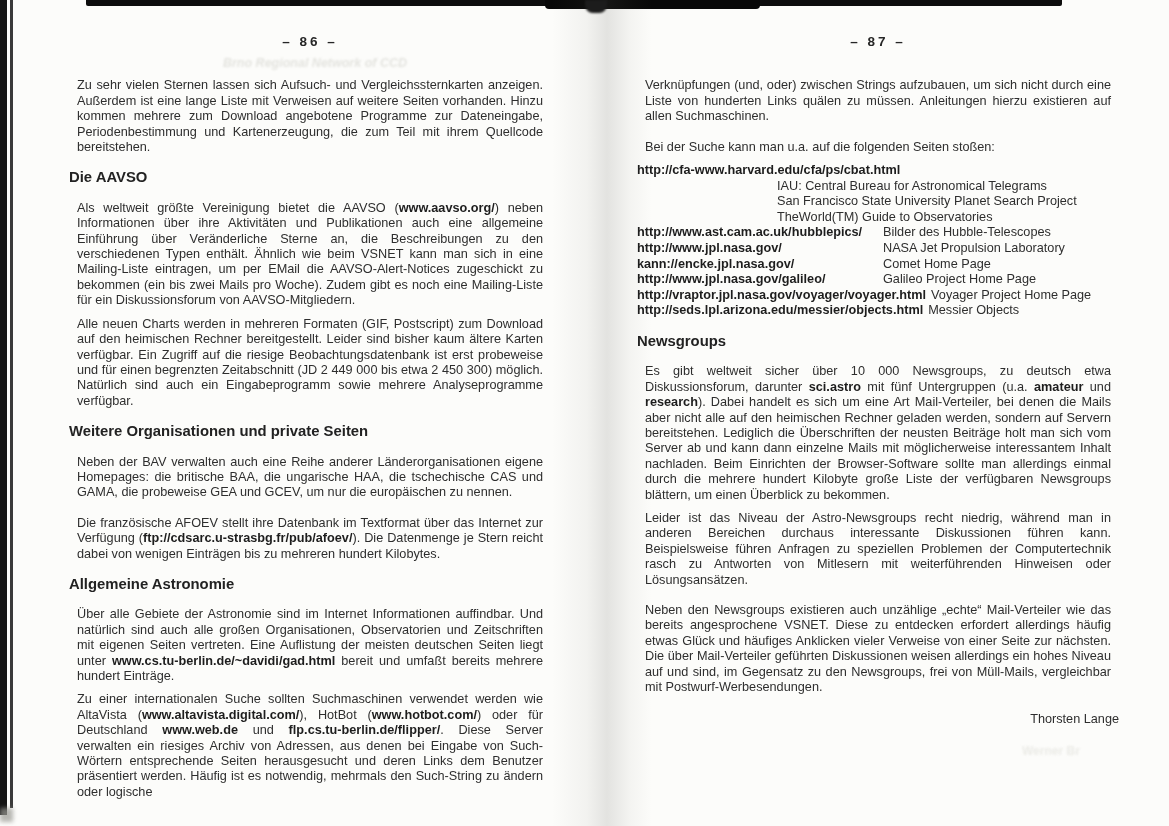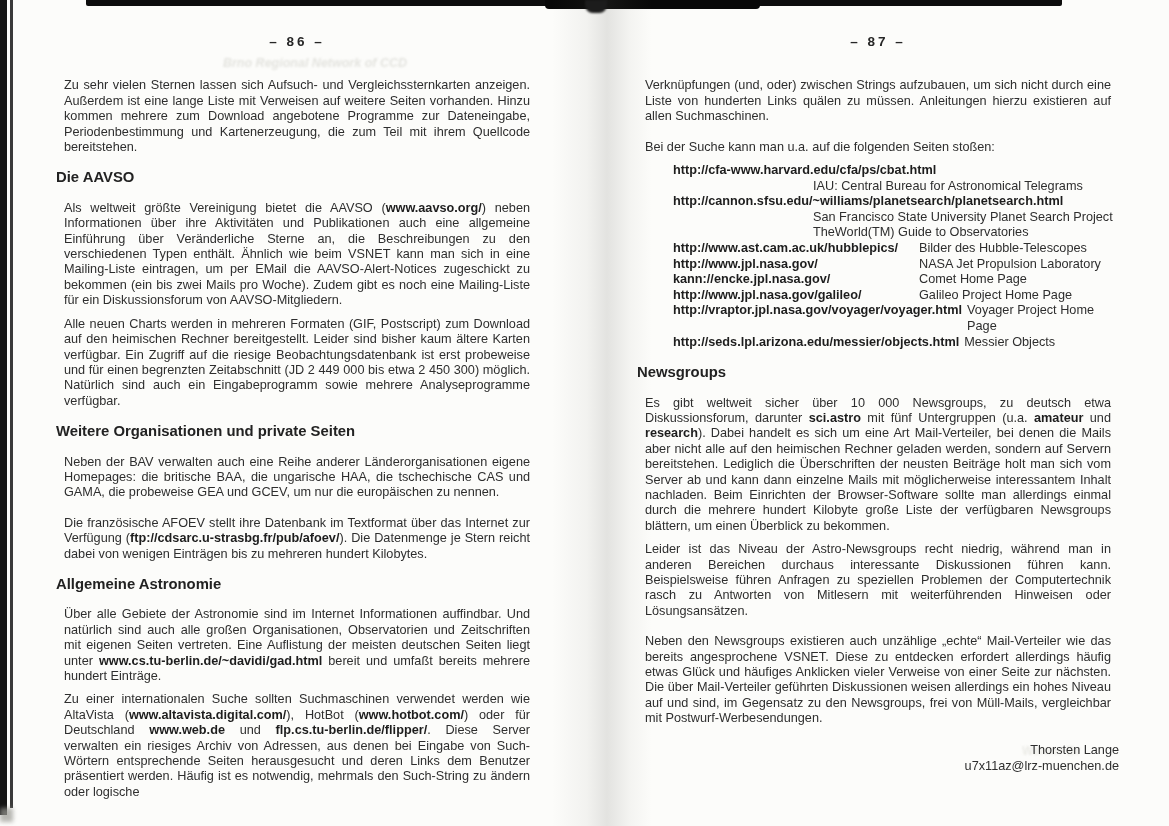--- a/index.html
+++ b/index.html
@@ -23,30 +23,30 @@
       rgba(95,95,88,0.16) 55%,
       rgba(110,110,100,0.06) 78%,
       rgba(110,110,100,0) 100%);
   }
   .gutter-blob{position:absolute; left:585px; top:0; width:22px; height:13px; background:#1c1c1c; border-radius:0 0 8px 8px; filter:blur(1px);}
   .ghost{position:absolute; pointer-events:none; font-weight:bold; filter:blur(0.8px);}
   .ghost-left{top:56px; left:150px; width:330px; text-align:center; color:#cfcfc8; opacity:.55; font-size:12.5px; font-style:italic;}
   .ghost-right{top:744px; left:1022px; color:#e9e9e4; opacity:.9; font-size:12px;}
   
   .page{position:absolute; top:34px; width:482px; font-size:12.7px; line-height:15.4px;}
-  .page-left{left:56px;}
+  .page-left{left:69px;}
   .page-right{left:637px;}
   .page-num{text-align:center; font-size:13.5px; letter-spacing:3px; font-weight:bold; color:#262626; margin-bottom:29px;}
   .para{margin:8px; text-align:justify;}
   .heading{margin:0; font-weight:bold; color:#222;}
   .gap{margin-top:15px;}
   b{color:#1d1d1d;}
   
   .url-list{margin:0;}
-  .url-row{line-height:15.6px;margin-left:36px;}
+  .url-row{line-height:15.6px;}
   .url{font-weight:bold; color:#1d1d1d;}
   .url-row.inline{display:flex;}
   .url-row.inline .url{flex:0 0 auto; min-width:246px; padding-right:5px; box-sizing:border-box;}
   .url-row.inline .desc{flex:1 1 auto;}
   .url-row.stacked .desc{margin-left:140px;}
   
   .signature{margin-top:15px; text-align:right; line-height:16.5px;}
 </style>
 </head>
 <body>
@@ -90,21 +90,20 @@
     <p class="para"><span>Verknüpfungen (und, oder) zwischen Strings aufzubauen, um sich nicht durch eine Liste von hunderten Links quälen zu müssen. Anleitungen hierzu existieren auf allen Suchmaschinen.</span></p>
 
     <p class="para gap"><span>Bei der Suche kann man u.a. auf die folgenden Seiten stoßen:</span></p>
 
     <div class="url-list">
       <div class="url-row stacked">
         <div class="url">http://cfa-www.harvard.edu/cfa/ps/cbat.html</div>
         <div class="desc">IAU: Central Bureau for Astronomical Telegrams</div>
       </div>
       <div class="url-row stacked">
-        <div class="url">http://cannon.sfsu.edu/~williams/planetsearch/planetsearch.html</div>
         <div class="desc">San Francisco State University Planet Search Project</div>
       </div>
       <div class="url-row stacked">
         <div class="desc">TheWorld(TM) Guide to Observatories</div>
       </div>
       <div class="url-row inline">
         <span class="url">http://www.ast.cam.ac.uk/hubblepics/</span>
         <span class="desc">Bilder des Hubble-Telescopes</span>
       </div>
       <div class="url-row inline">
@@ -131,17 +130,16 @@
 
     <h3 class="heading gap">Newsgroups</h3>
 
     <p class="para gap"><span>Es gibt weltweit sicher über 10 000 Newsgroups, zu deutsch etwa Diskussionsforum, darunter </span><b>sci.astro</b><span> mit fünf Untergruppen (u.a. </span><b>amateur</b><span> und </span><b>research</b><span>). Dabei handelt es sich um eine Art Mail-Verteiler, bei denen die Mails aber nicht alle auf den heimischen Rechner geladen werden, sondern auf Servern bereitstehen. Lediglich die Überschriften der neusten Beiträge holt man sich vom Server ab und kann dann einzelne Mails mit möglicherweise interessantem Inhalt nachladen. Beim Einrichten der Browser-Software sollte man allerdings einmal durch die mehrere hundert Kilobyte große Liste der verfügbaren Newsgroups blättern, um einen Überblick zu bekommen.</span></p>
     <p class="para"><span>Leider ist das Niveau der Astro-Newsgroups recht niedrig, während man in anderen Bereichen durchaus interessante Diskussionen führen kann. Beispielsweise führen Anfragen zu speziellen Problemen der Computertechnik rasch zu Antworten von Mitlesern mit weiterführenden Hinweisen oder Lösungsansätzen.</span></p>
 
     <p class="para gap"><span>Neben den Newsgroups existieren auch unzählige „echte“ Mail-Verteiler wie das bereits angesprochene VSNET. Diese zu entdecken erfordert allerdings häufig etwas Glück und häufiges Anklicken vieler Verweise von einer Seite zur nächsten. Die über Mail-Verteiler geführten Diskussionen weisen allerdings ein hohes Niveau auf und sind, im Gegensatz zu den Newsgroups, frei von Müll-Mails, vergleichbar mit Postwurf-Werbesendungen.</span></p>
 
     <div class="signature">
       <div>Thorsten Lange</div>
-      <div>u7x11az@lrz-muenchen.de</div>
     </div>
   </div>
 
 </div>
 
 </body></html>

